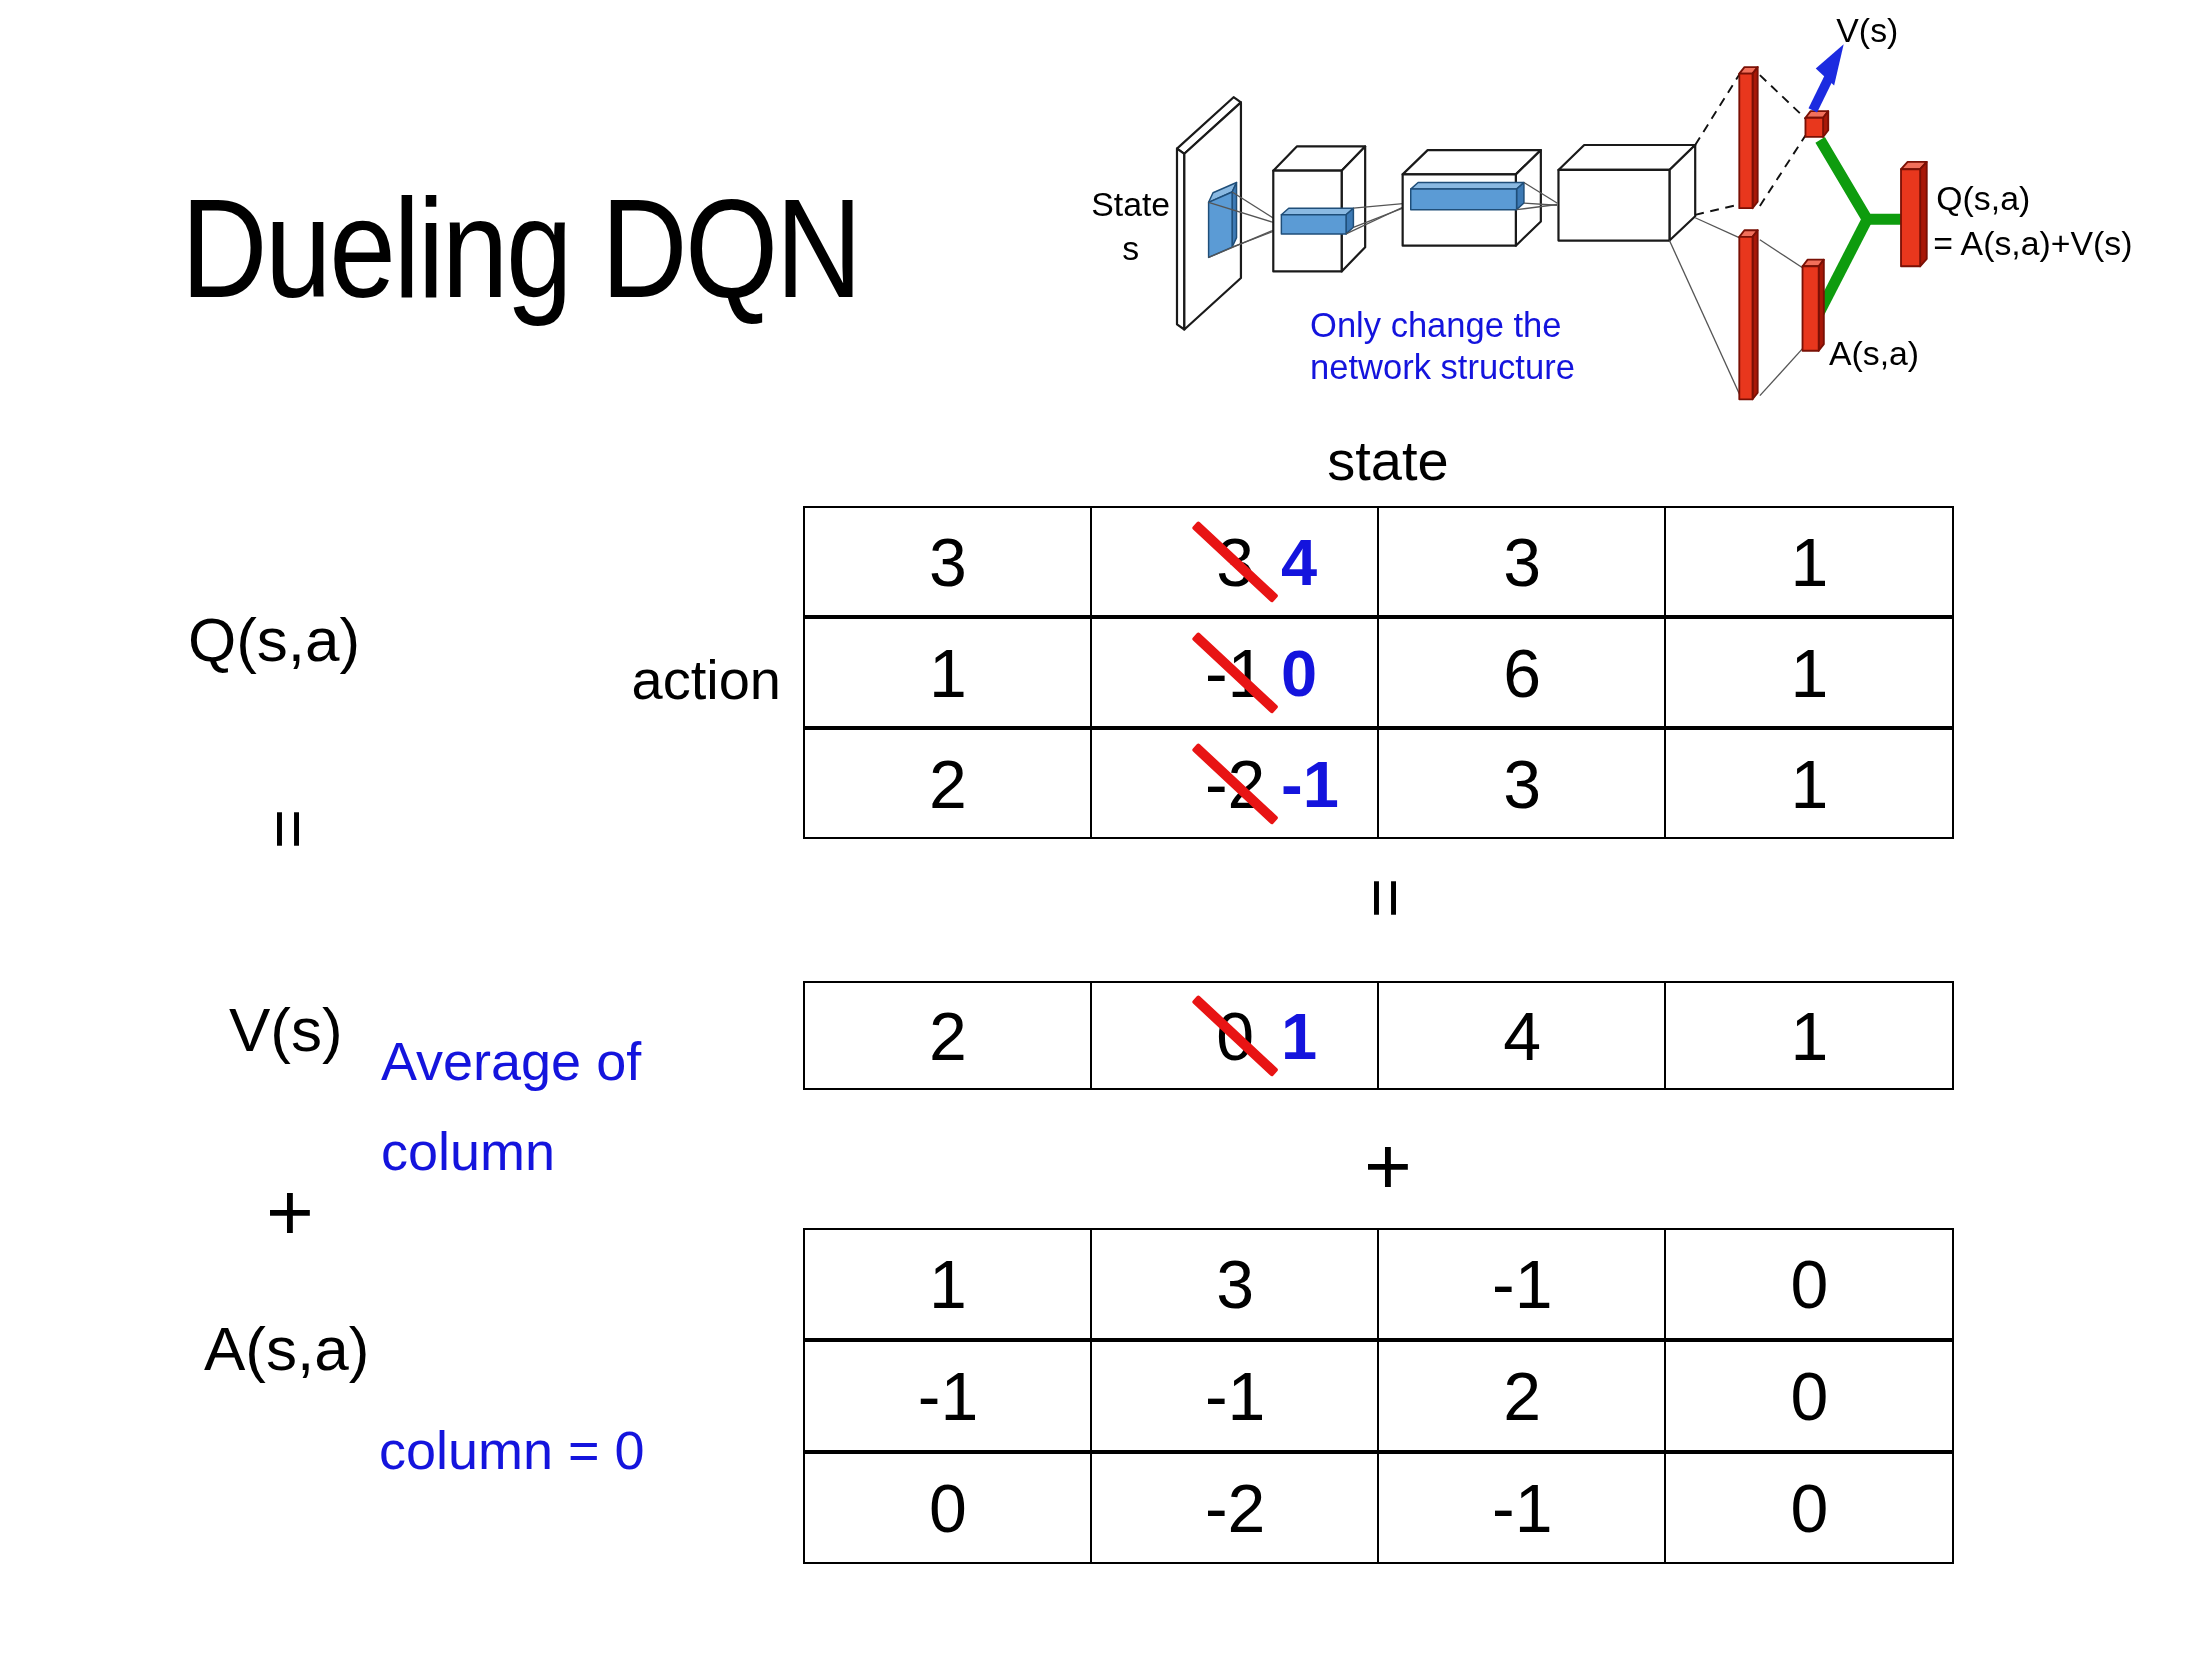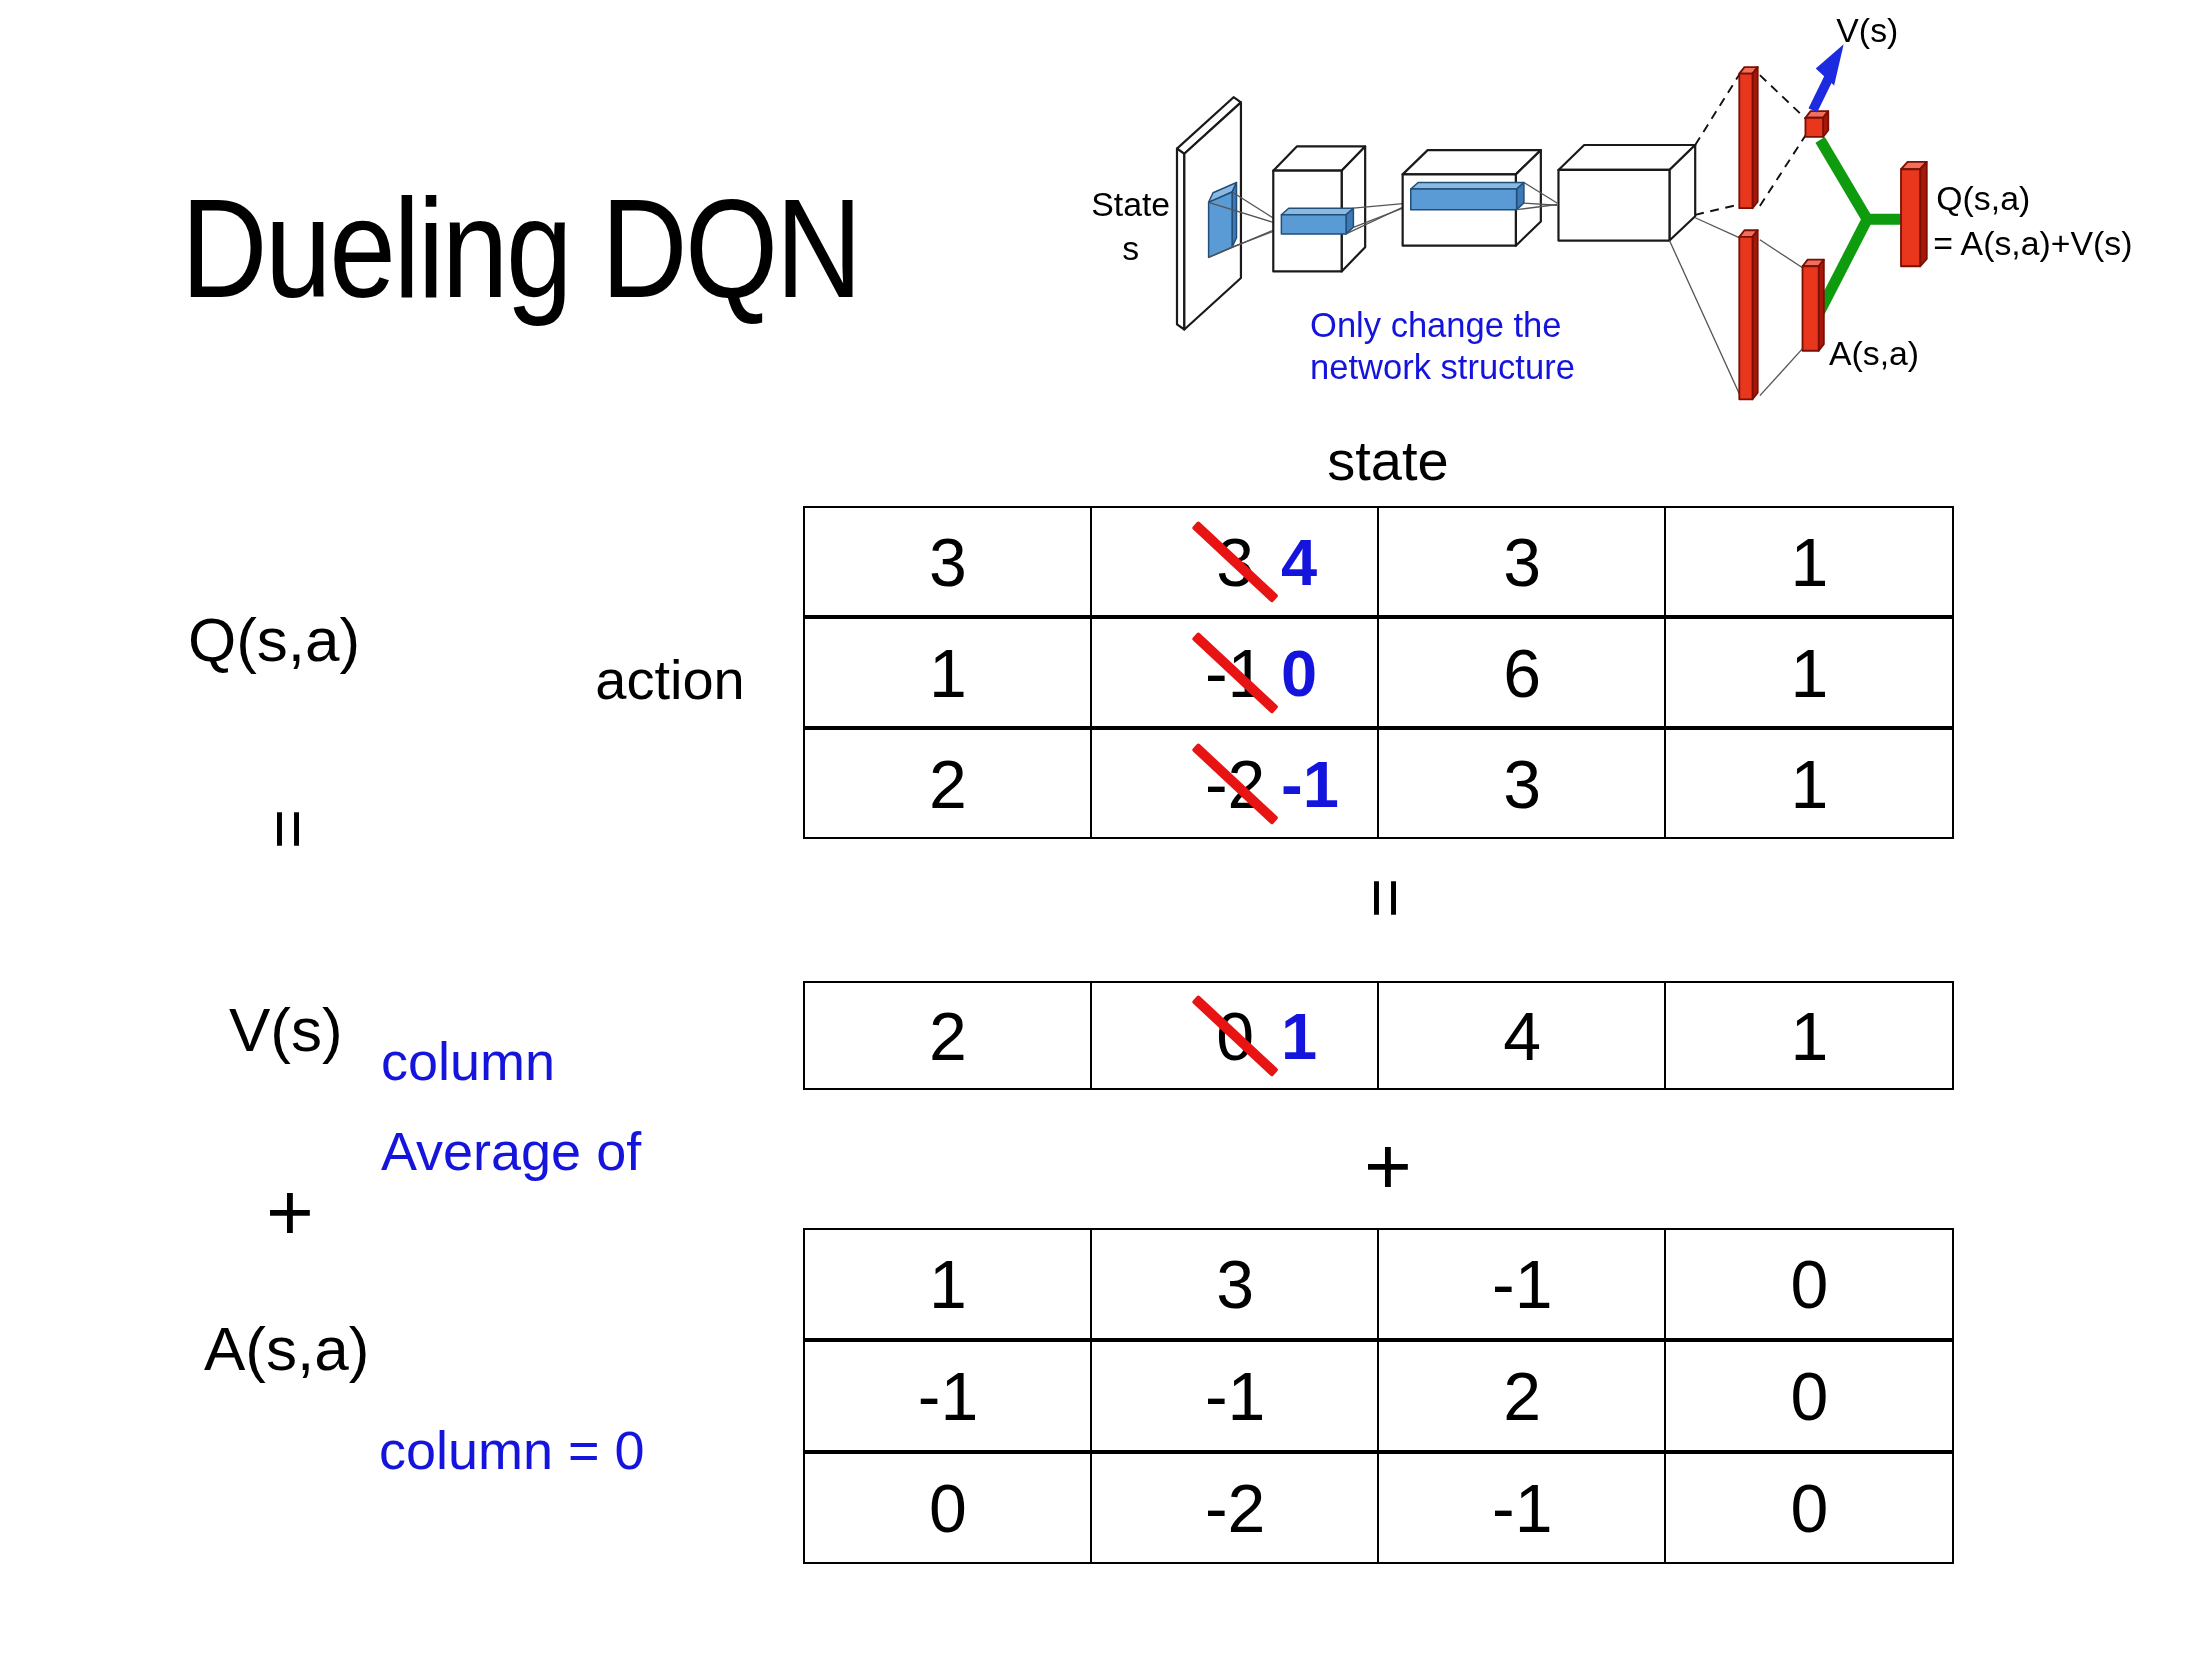--- a/index.html
+++ b/index.html
@@ -194,21 +194,21 @@
     <text class="dnote" x="332" y="458">Only change the</text>
     <text class="dnote" x="332" y="516">network structure</text>
     <text class="dtext" x="1048" y="57">V(s)</text>
     <text class="dtext" x="1184" y="285">Q(s,a)</text>
     <text class="dtext" x="1180" y="347">= A(s,a)+V(s)</text>
     <text class="dtext" x="1038" y="497">A(s,a)</text>
   </svg>
 
   <div class="hdr" style="left:1241px; top:428px; width:294px; text-align:center;">state</div>
 
-  <div class="hdr" style="left:559px; top:647px; width:222px; text-align:center;">action</div>
+  <div class="hdr" style="left:559px; top:647px; width:222px; text-align:right;">action</div>
 
   <div class="lbl" style="left:188px; top:604px;">Q(s,a)</div>
 
   <div class="eq" style="left:288px; top:829px;">=</div>
 
   <div class="eq" style="left:1385px; top:898px;">=</div>
 
   <div class="tbl q-tbl" style="left:803px; top:506px;">
       <div class="row">
         <div class="cell">3</div>
@@ -235,22 +235,22 @@
           <span class="new">-1</span>
         </div>
         <div class="cell">3</div>
         <div class="cell">1</div>
       </div>
     </div>
 
   <div class="lbl" style="left:229px; top:994px;">V(s)</div>
 
   <div class="note" style="left:381px; top:1016px;">
+    <div>Average of</div>
     <div>column</div>
-    <div>Average of</div>
   </div>
 
   <div class="plus" style="left:290px; top:1212px;">+</div>
 
   <div class="plus" style="left:1388px; top:1166px;">+</div>
 
   <div class="tbl v-tbl" style="left:803px; top:981px;">
       <div class="row">
         <div class="cell">2</div>
         <div class="cell replaced">

